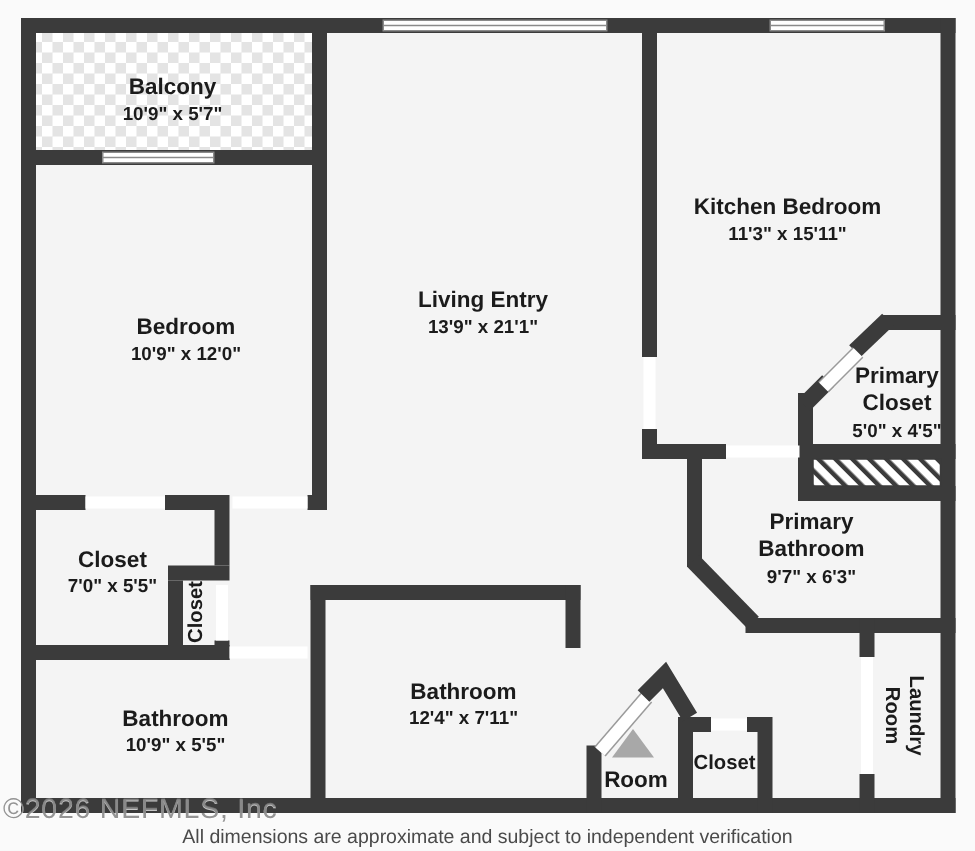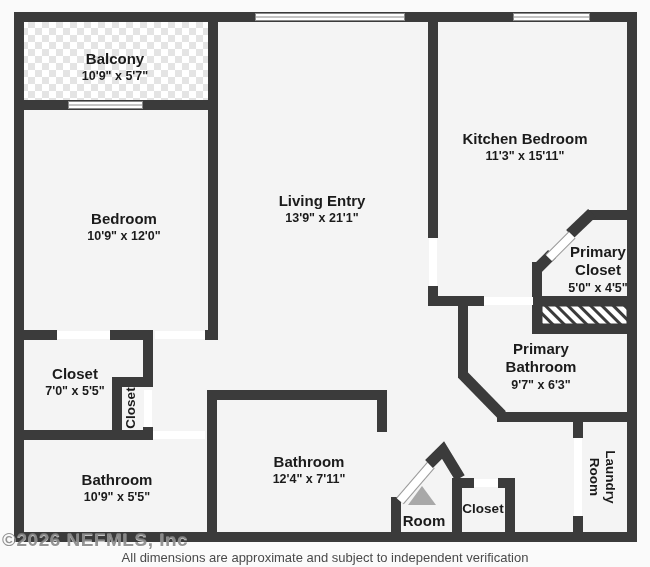--- a/index.html
+++ b/index.html
@@ -20,21 +20,21 @@
     line-height:1.22;
     font-weight:700;
   }
   .room-label.rot-ccw{transform:translate(-50%,-50%) rotate(-90deg);}
   .room-label.rot-cw{transform:translate(-50%,-50%) rotate(90deg);}
   .room-name{font-size:15px;}
   .room-name.sm{font-size:13.5px;}
   .room-dims{font-size:12.5px;margin-top:1px;}
   .watermark{
     position:absolute;left:2px;top:529px;
-    font-size:19px;font-weight:700;letter-spacing:.5px;
+    font-size:19px;font-weight:400;letter-spacing:.5px;
     color:rgba(125,125,125,.82);
     text-shadow:0 1px 0 rgba(255,255,255,.7);
   }
   .footer-note{
     position:absolute;left:50%;top:550px;
     transform:translateX(-50%);
     font-size:13px;color:#4a4a4a;white-space:nowrap;
   }
 </style>
 </head>

